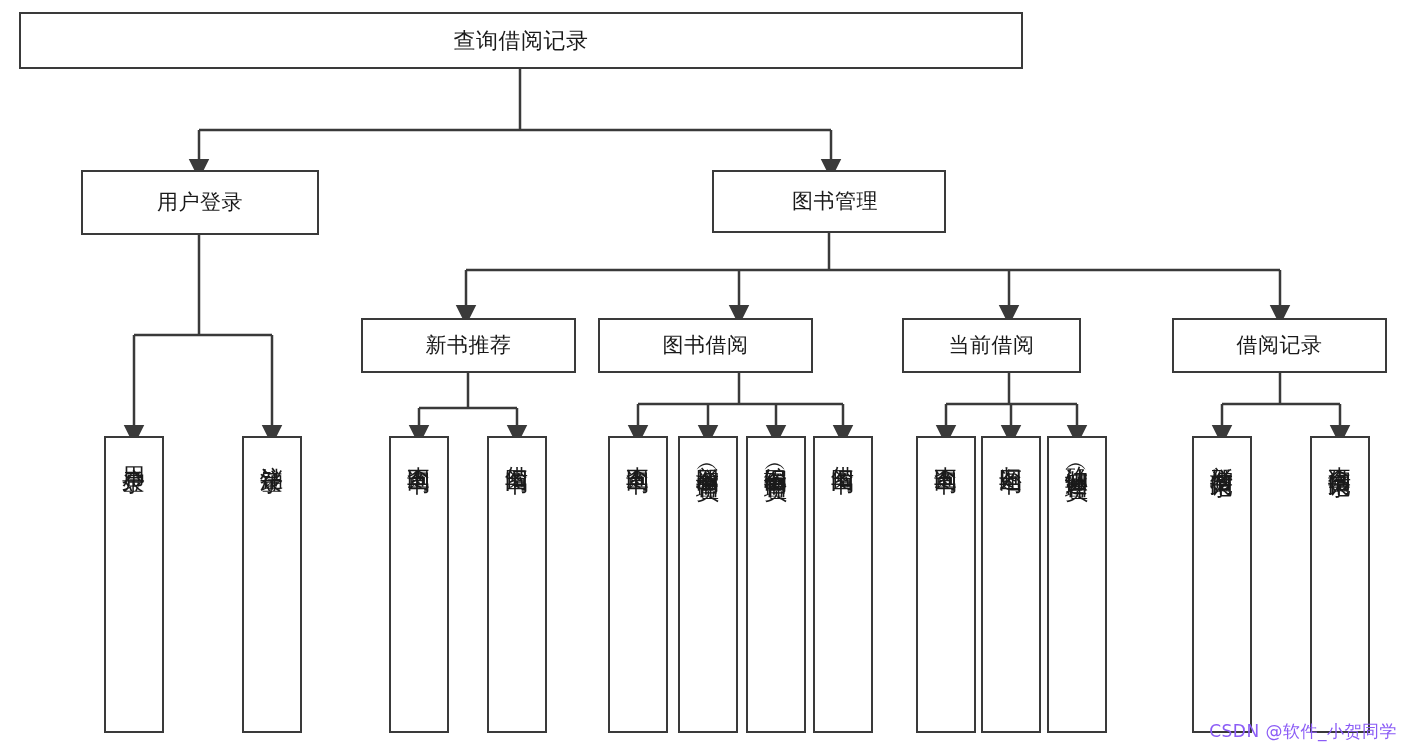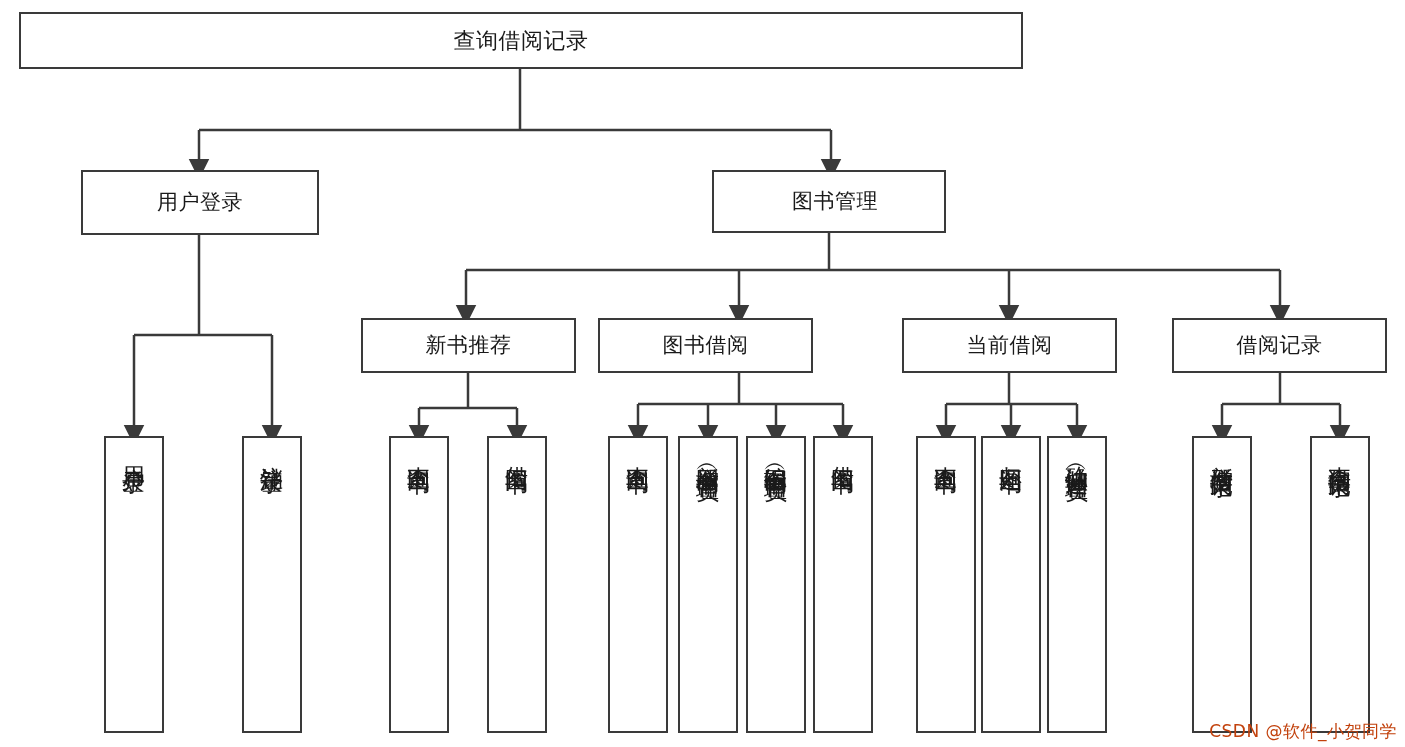--- a/index.html
+++ b/index.html
@@ -51,21 +51,21 @@
   }
   .node.v.tall .lbl{font-size:23px;}
   svg.links{
     position:absolute;left:0;top:0;width:1405px;height:747px;
     pointer-events:none;
   }
   .watermark{
     position:absolute;
     right:8px;bottom:4px;
     font-size:17px;
-    color:#c2410c;
+    color:#8b5cf6;
     letter-spacing:0.5px;
     white-space:nowrap;
   }
 </style>
 </head>
 <body>
 
 <div id="diagram">
 
   <svg class="links" viewBox="0 0 1405 747" xmlns="http://www.w3.org/2000/svg">
@@ -128,21 +128,21 @@
   <div class="node h" style="left:712px;top:170px;width:234px;height:63px;padding-left:12px;">
     <span class="lbl">图书管理</span>
   </div>
 
   <div class="node h" style="left:361px;top:318px;width:215px;height:55px;">
     <span class="lbl">新书推荐</span>
   </div>
   <div class="node h" style="left:598px;top:318px;width:215px;height:55px;">
     <span class="lbl">图书借阅</span>
   </div>
-  <div class="node h" style="left:902px;top:318px;width:215px;height:55px;">
+  <div class="node h" style="left:902px;top:318px;width:179px;height:55px;">
     <span class="lbl">当前借阅</span>
   </div>
   <div class="node h" style="left:1172px;top:318px;width:215px;height:55px;justify-content:center;">
     <span class="lbl">借阅记录</span>
   </div>
 
   <div class="node v" style="left:104px;top:436px;width:60px;height:297px;">
     <span class="lbl">用户登录</span>
   </div>
   <div class="node v" style="left:242px;top:436px;width:60px;height:297px;">

